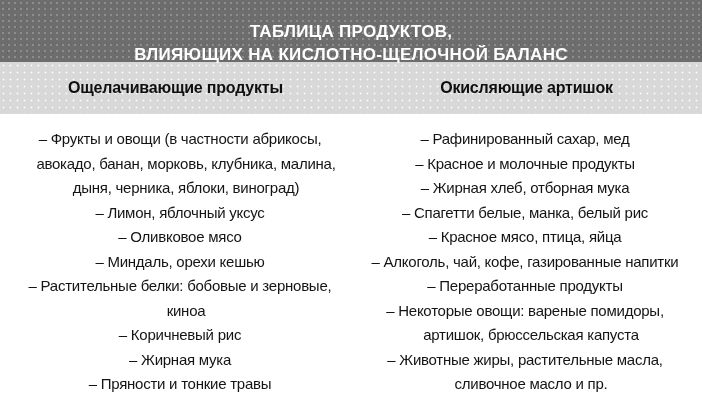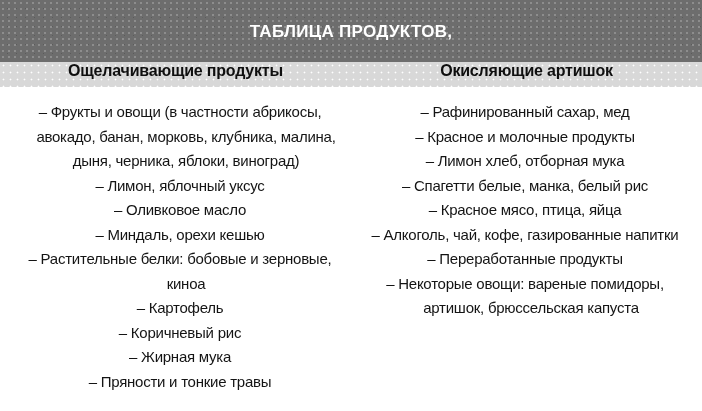--- a/index.html
+++ b/index.html
@@ -26,26 +26,26 @@
     text-align: center;
     font-weight: bold;
     font-size: 17px;
     line-height: 23px;
     letter-spacing: 0.3px;
     padding-top: 20px;
   }
 
   
   .subheader {
-    height: 25px;
+    height: 52px;
     background-color: #d8d8d8;
     background-image: radial-gradient(circle, #ffffff 0.9px, transparent 1.05px);
     background-size: 7px 7px;
     display: flex;
-    align-items: flex-start;
+    align-items: center;
   }
   .col-header {
     flex: 1;
     text-align: center;
     font-weight: bold;
     font-size: 16px;
     letter-spacing: -0.2px;
     color: #0f0f0f;
   }
 
@@ -71,44 +71,45 @@
     text-indent: -12px;
   }
 </style>
 </head>
 <body>
 
 <div class="page">
 
   <header class="title-bar">
     <div>ТАБЛИЦА ПРОДУКТОВ,</div>
+    <div>ВЛИЯЮЩИХ НА КИСЛОТНО-ЩЕЛОЧНОЙ БАЛАНС</div>
   </header>
 
   <div class="subheader">
     <div class="col-header">Ощелачивающие продукты</div>
     <div class="col-header">Окисляющие артишок</div>
   </div>
 
   <div class="body">
     <ul class="col left">
         <li>– Фрукты и овощи (в частности абрикосы,<br>авокадо, банан, морковь, клубника, малина,<br>дыня, черника, яблоки, виноград)</li>
         <li>– Лимон, яблочный уксус</li>
-        <li>– Оливковое масло</li>
+        <li>– Оливковое мясо</li>
         <li>– Миндаль, орехи кешью</li>
         <li>– Растительные белки: бобовые и зерновые,<br>киноа</li>
-        <li>– Картофель</li>
         <li>– Коричневый рис</li>
         <li>– Жирная мука</li>
         <li>– Пряности и тонкие травы</li>
       </ul>
     <ul class="col right">
         <li>– Рафинированный сахар, мед</li>
         <li>– Красное и молочные продукты</li>
-        <li>– Лимон хлеб, отборная мука</li>
+        <li>– Жирная хлеб, отборная мука</li>
         <li>– Спагетти белые, манка, белый рис</li>
         <li>– Красное мясо, птица, яйца</li>
         <li>– Алкоголь, чай, кофе, газированные напитки</li>
         <li>– Переработанные продукты</li>
         <li>– Некоторые овощи: вареные помидоры,<br>артишок, брюссельская капуста</li>
+        <li>– Животные жиры, растительные масла,<br>сливочное масло и пр.</li>
       </ul>
   </div>
 
 </div>
 
 </body></html>

